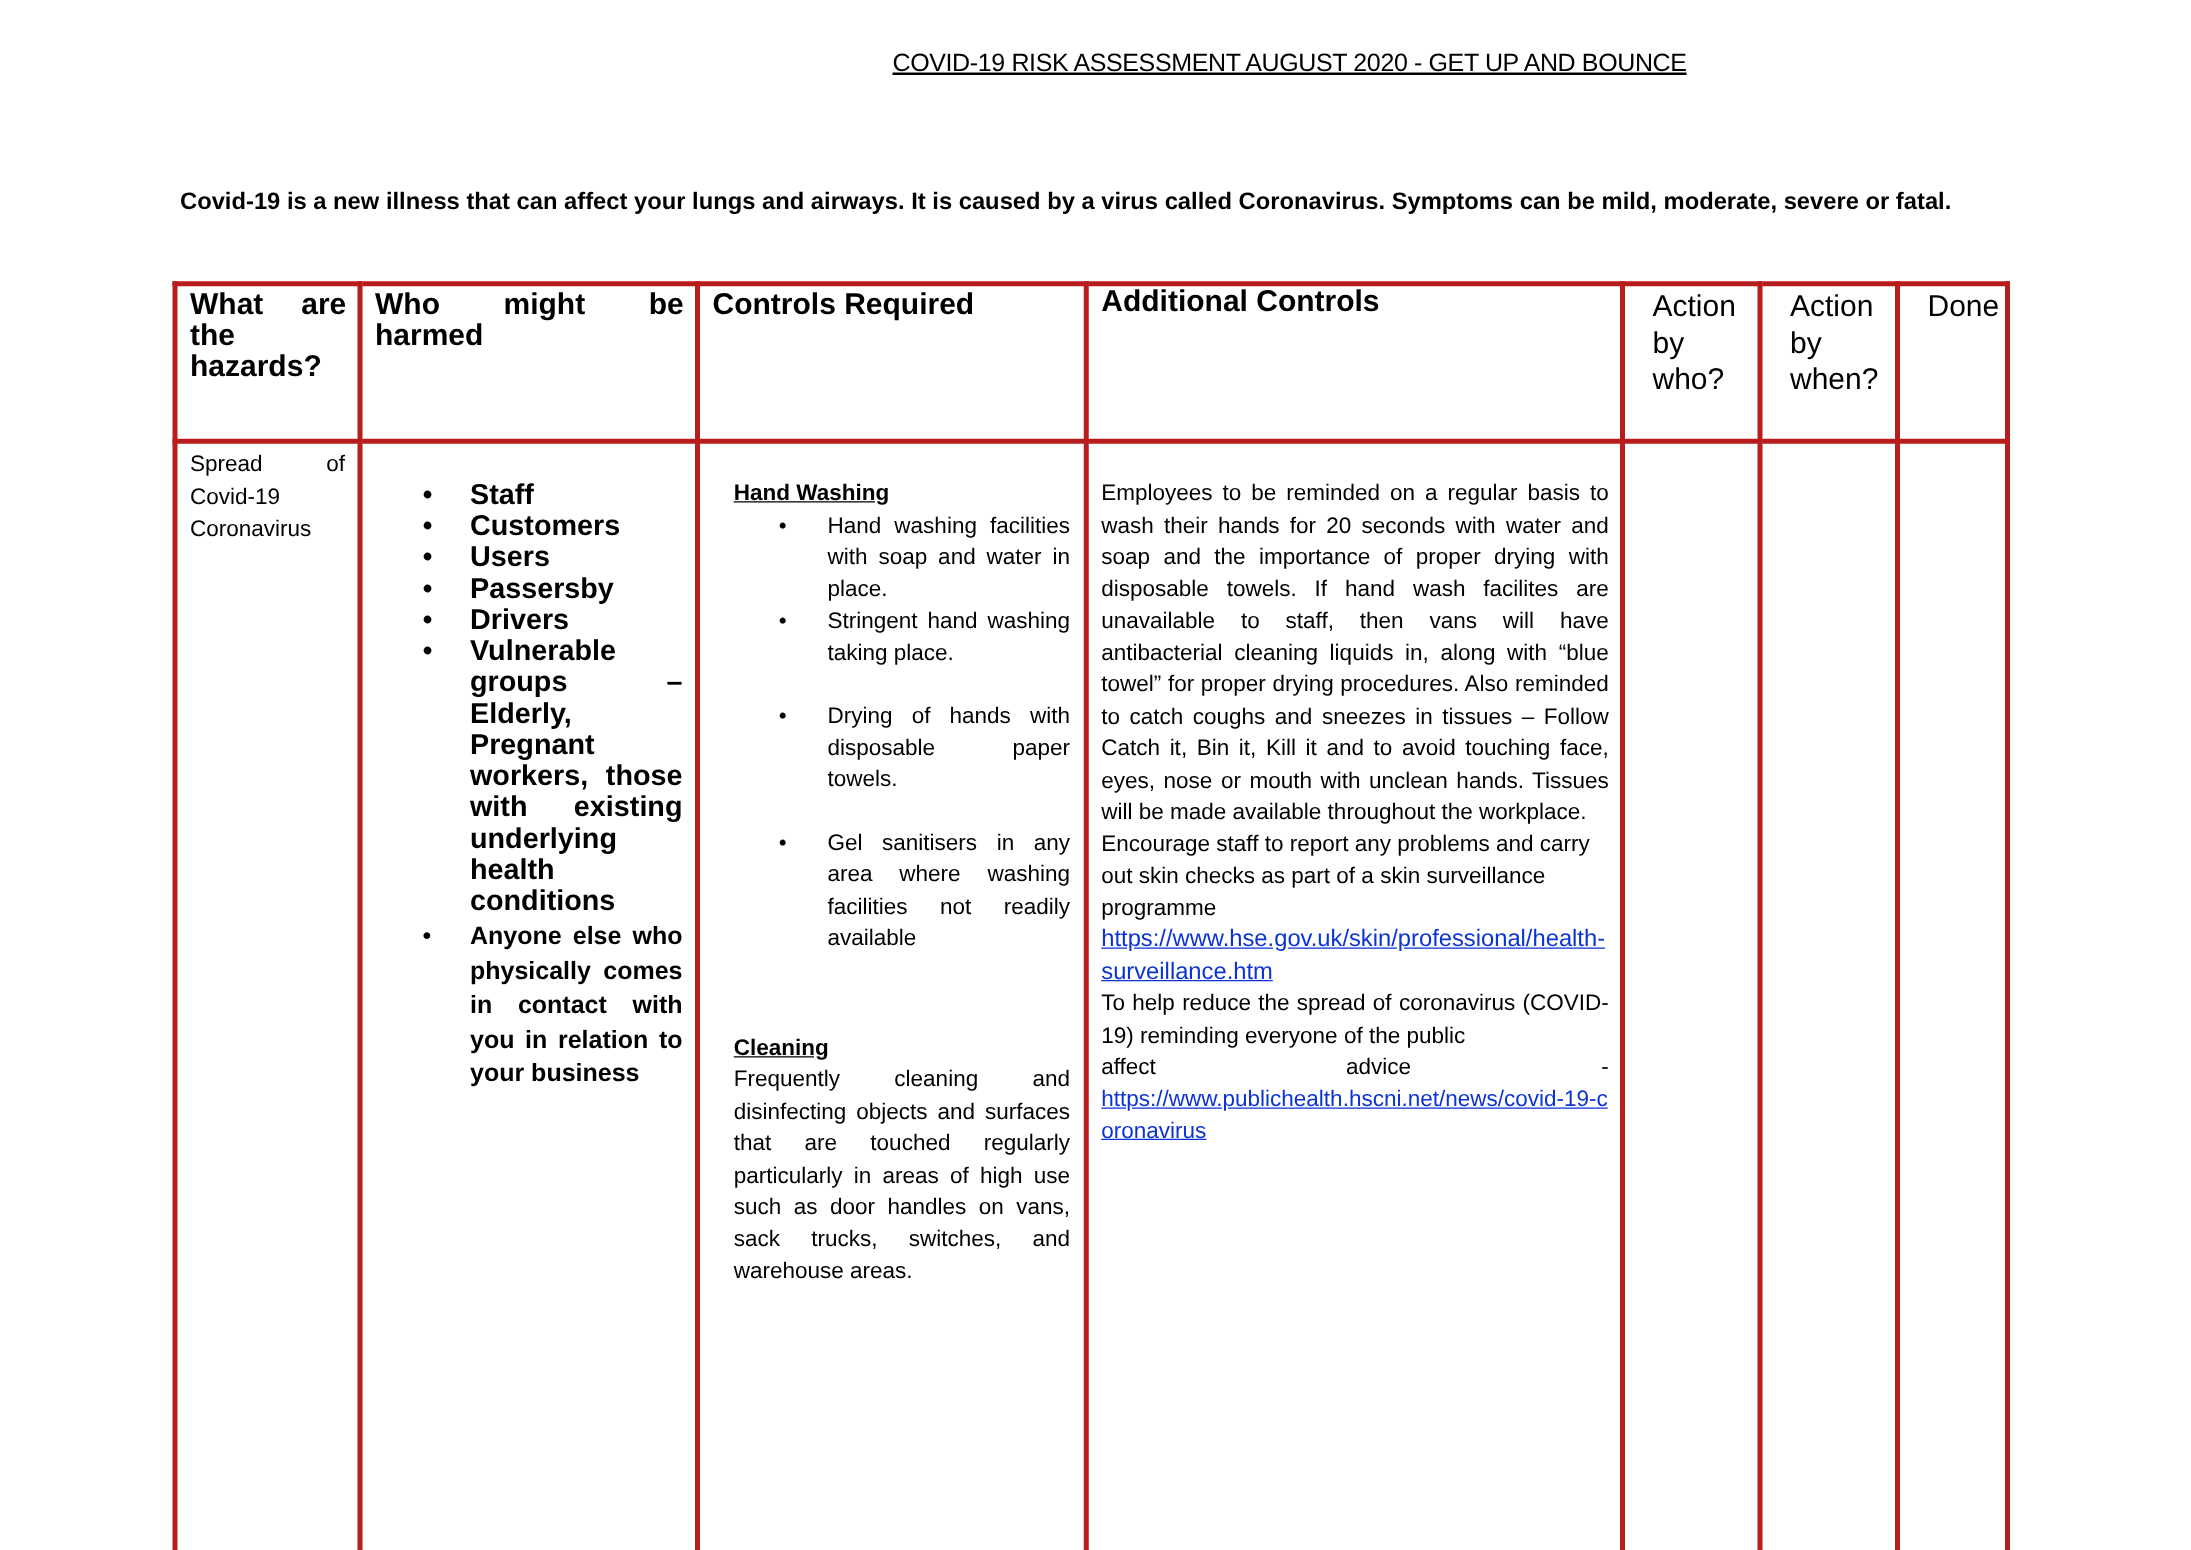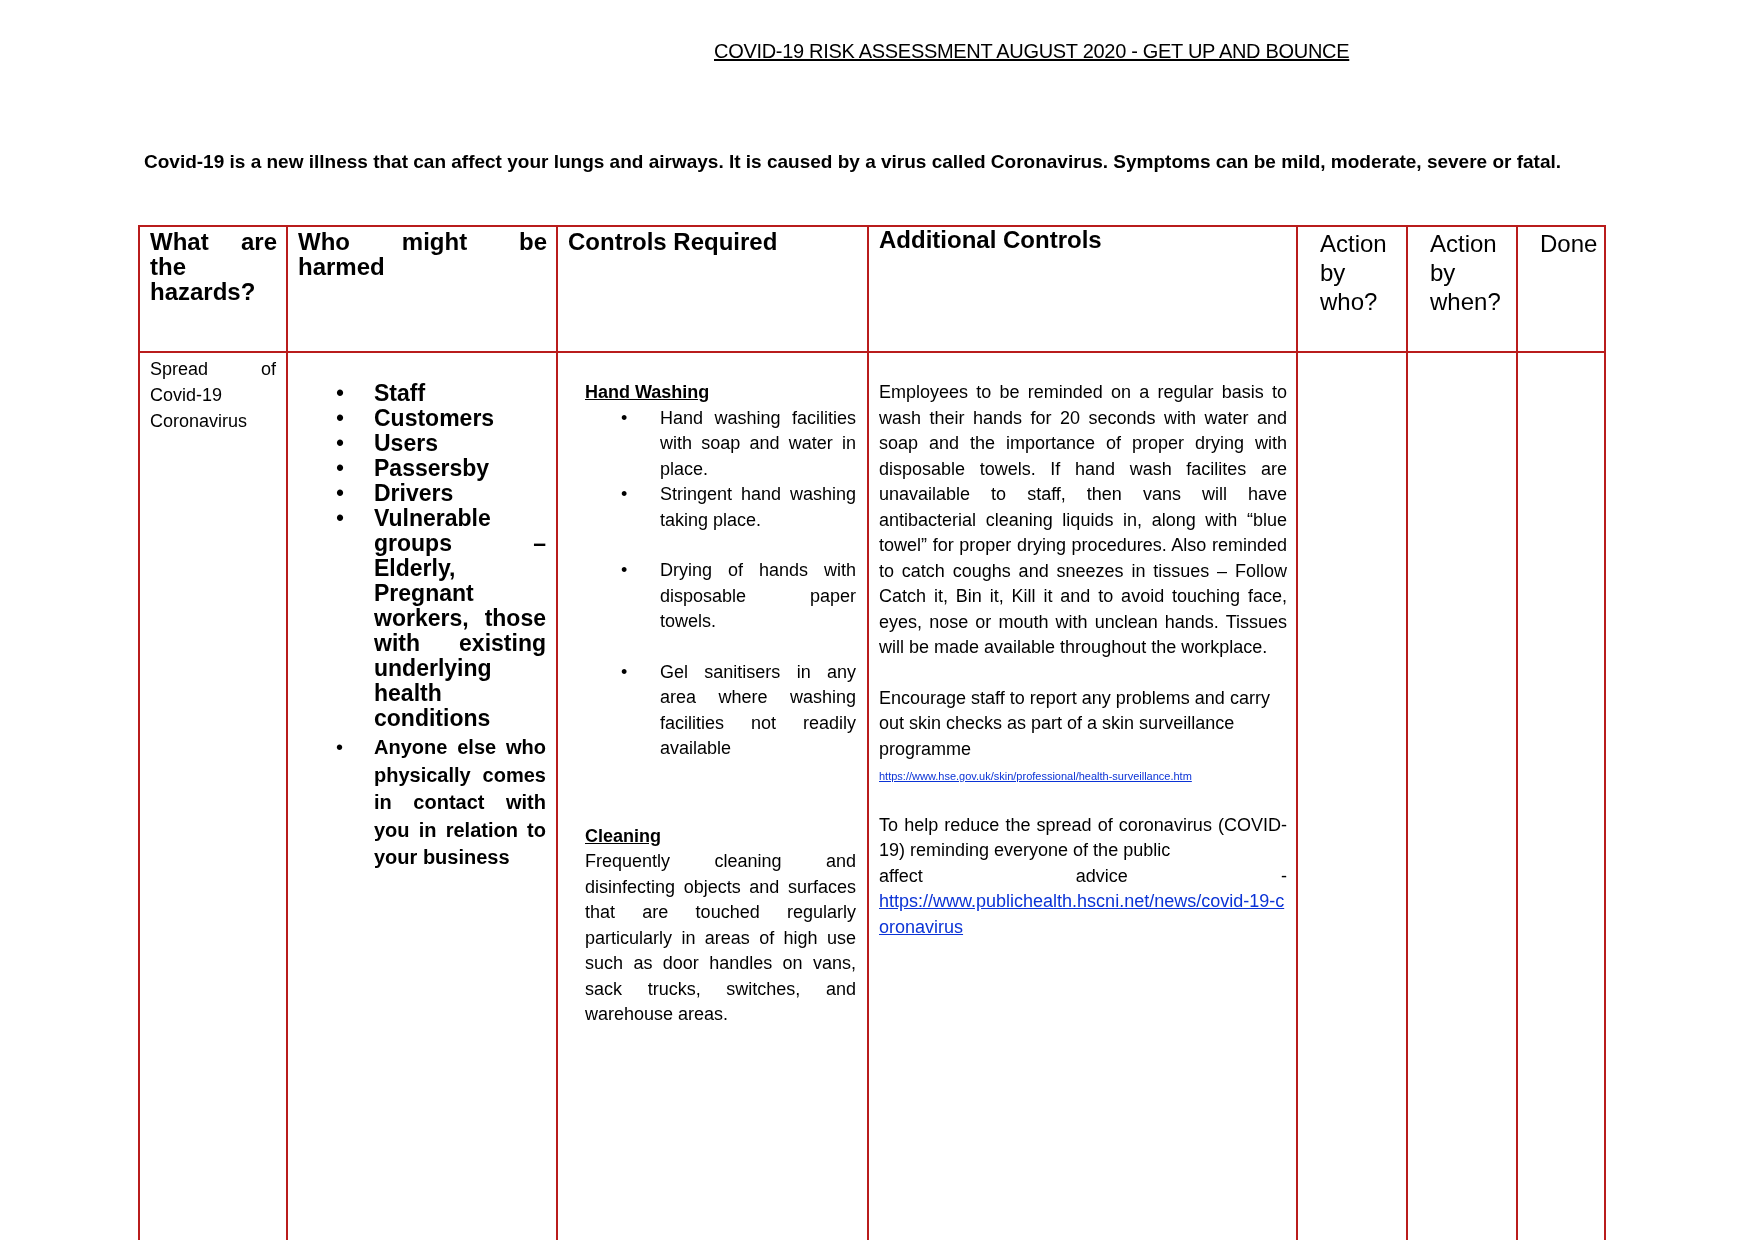--- a/index.html
+++ b/index.html
@@ -12,21 +12,21 @@
     .intro {
       position: absolute; left: 144px; top: 149px; width: 1447px;
       font-family: "Liberation Sans", sans-serif; font-size: 19px; font-weight: bold;
       line-height: 26px; text-align: justify; text-align-last: left;
     }
     table.ra {
       position: absolute; left: 138px; top: 225px;
       border-collapse: collapse; table-layout: fixed; width: 1466px;
     }
     table.ra td, table.ra th {
-      border: 2px solid #b91c1c; vertical-align: top; padding: 0;
+      border: 4px solid #b91c1c; vertical-align: top; padding: 0;
     }
     .hrow { height: 126px; }
     .brow { height: 905px; }
     th { text-align: left; font-weight: normal; }
     .h-bold {
       font-family: "Liberation Sans", sans-serif; font-weight: bold; font-size: 24px;
       line-height: 25px; padding: 2px 9px 0 10px; text-align: justify;
     }
     .h-bold.just-line { text-align-last: left; }
     .h-plain {
@@ -58,23 +58,23 @@
     .ctl ul li .bullet { position: absolute; left: 0; top: 0; }
     .ctl ul li.gap { margin-top: 25px; }
     .ctl .cleaning { margin-top: 62px; }
     .ctl .para { text-align: justify; text-align-last: left; }
     .add {
       font-family: "Liberation Sans", "DejaVu Sans", sans-serif; font-size: 18px;
       line-height: 25.5px; padding: 27px 9px 0 10px;
     }
     .add p { margin: 0; }
     .add .j { text-align: justify; text-align-last: left; }
-    .add .gap { margin-top: 25px; }
+    .add .gap { }
     .add a { color: #0b33d6; text-decoration: underline; }
-    .add a.small { font-size: 11px; line-height: 22px; }
+    .add a.small { font-size: 19px; line-height: 22px; }
     .add .health-line { display: flex; justify-content: space-between; }
   </style>
 </head>
 <body>
 
 <div class="doc-title">COVID-19 RISK ASSESSMENT AUGUST 2020 - GET UP AND BOUNCE</div>
 
 <div class="intro">Covid-19 is a new illness that can affect your lungs and airways. It is caused by a virus called Coronavirus. Symptoms can be mild, moderate, severe or fatal.</div>
 
 <table class="ra">

